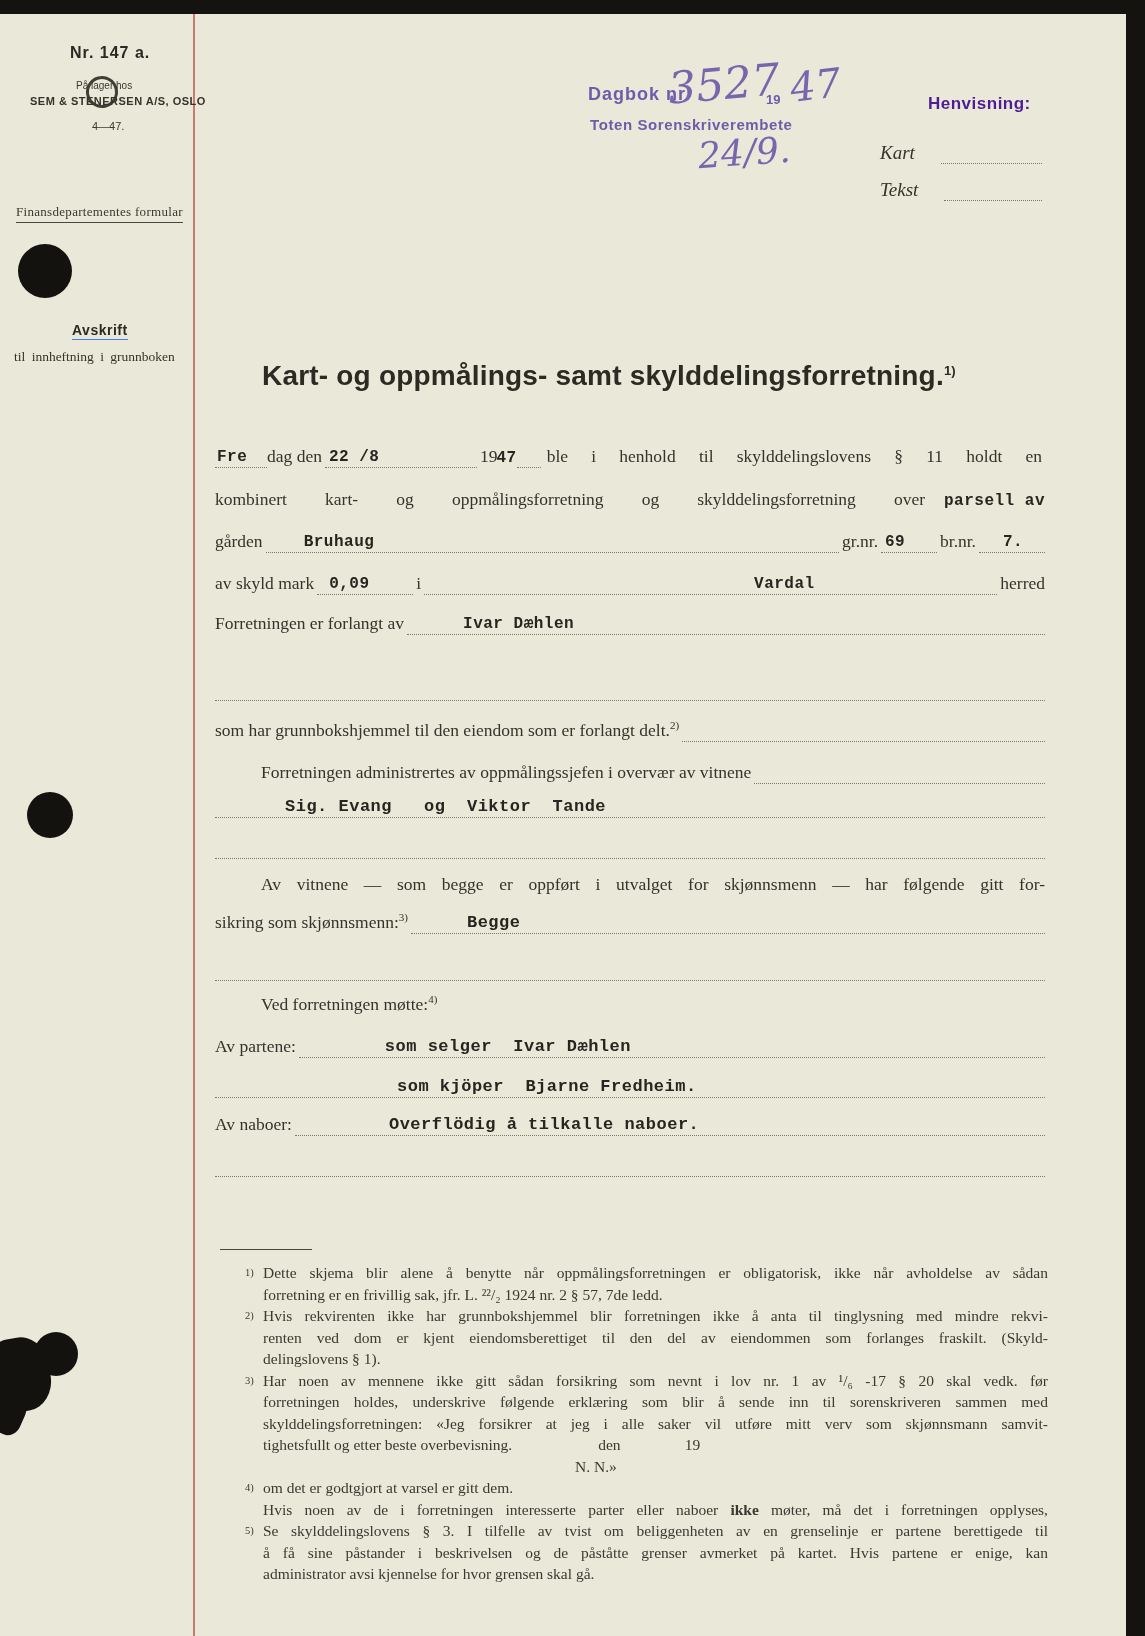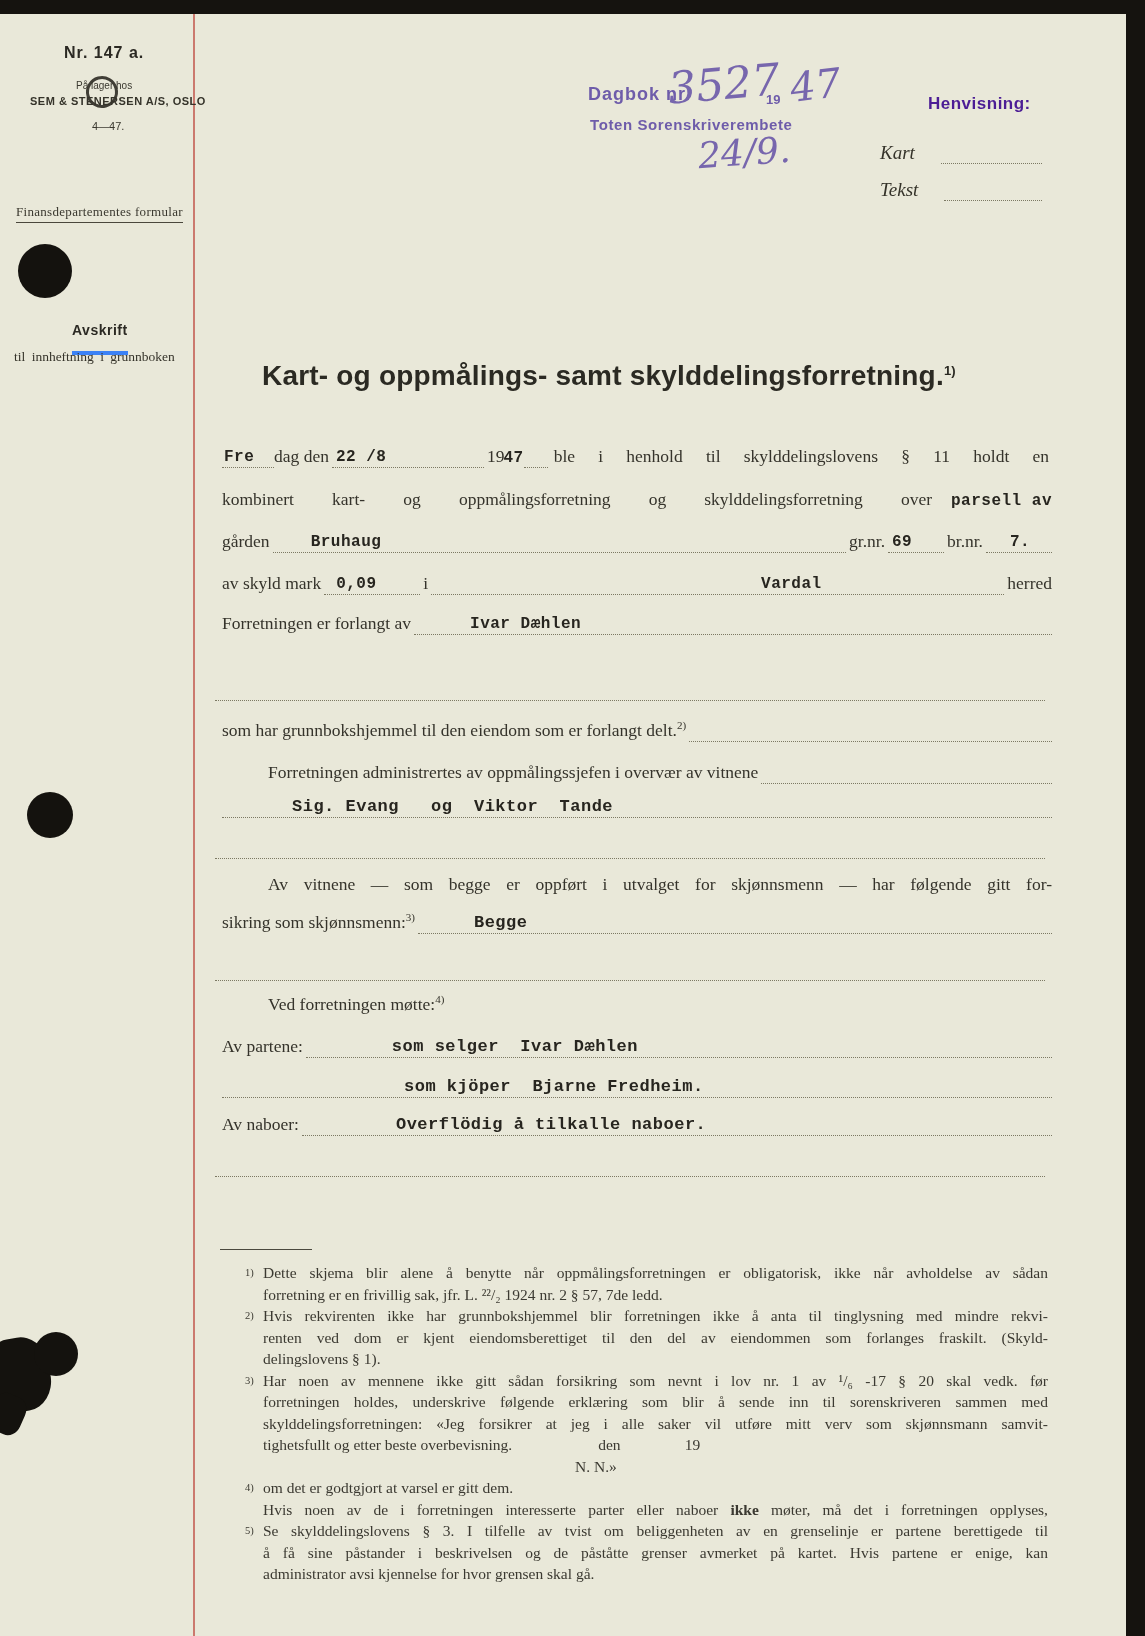--- a/index.html
+++ b/index.html
@@ -8,30 +8,30 @@
   .page{position:absolute;left:0;top:0;width:1145px;height:1636px;
         background:var(--paper,#e9e8d9);}
   .abs{position:absolute;}
   .sans{font-family:"Liberation Sans",sans-serif;}
   .serif{font-family:"Liberation Serif",serif;}
   .edge-top{position:absolute;left:0;top:0;width:1145px;height:14px;background:#15130f;z-index:9;}
   .edge-right{position:absolute;right:0;top:0;width:19px;height:1636px;background:#15130f;z-index:9;}
   .redline{position:absolute;left:193px;top:14px;width:2px;height:1622px;
            background:var(--margin_red,#c0544a);opacity:.75;}
   
-  .formno{left:64px;top:44px;font-weight:bold;font-size:16px;color:#2b2923;letter-spacing:1px;text-align:center;}
+  .formno{left:70px;top:44px;font-weight:bold;font-size:16px;color:#2b2923;letter-spacing:1px;text-align:center;}
   .printer1{left:76px;top:80px;font-size:10px;color:#3a382f;}
   .printer2{left:30px;top:95px;font-size:11px;font-weight:bold;color:#35332a;letter-spacing:.5px;}
   .printer3{left:92px;top:120px;font-size:11px;color:#3a382f;}
   .logo-ring{left:86px;top:76px;width:26px;height:26px;border:3px solid #2d2b24;border-radius:50%;
              transform:rotate(-15deg);opacity:.9;}
   .dept{left:16px;top:204px;font-size:13px;color:#3a382f;border-bottom:1px solid #4a473c;
         padding-bottom:2px;letter-spacing:.3px;}
   .avskrift{left:72px;top:322px;font-size:14px;font-weight:bold;color:#2b2923;
-            border-bottom:4px solid #3b82f6;padding-bottom:13px;letter-spacing:.5px;}
+            border-bottom:1px solid #3b82f6;padding-bottom:1px;letter-spacing:.5px;}
   .avsub{left:14px;top:349px;font-size:13.5px;color:#35332a;word-spacing:3px;}
   .hole{position:absolute;background:#14120e;border-radius:50%;}
   .blob{position:absolute;background:#14120e;}
   
   .stamp{color:var(--stamp_purple,#6e5caa);}
   .dagbok{left:588px;top:84px;font-weight:bold;font-size:18px;letter-spacing:1px;}
   .office{left:590px;top:116px;font-weight:bold;font-size:15px;letter-spacing:.6px;}
   .hand{font-family:"DejaVu Serif",serif;font-style:italic;color:#7766ad;}
   .hw-num{left:668px;top:58px;font-size:44px;transform:rotate(-5deg);}
   .hw-yr{left:790px;top:62px;font-size:40px;transform:rotate(-7deg);}
@@ -40,21 +40,21 @@
   
   .henv{left:928px;top:94px;font-weight:bold;font-size:17px;color:#4c1d95;letter-spacing:.5px;}
   .refrow{position:absolute;left:880px;width:162px;display:flex;align-items:flex-end;height:24px;
           font-size:19px;font-style:italic;color:#35332a;gap:20px;}
   .refrow .fill{margin-left:6px;}
   
   .title{left:262px;top:360px;font-family:"Liberation Sans",sans-serif;font-weight:bold;
          font-size:28px;color:#2b2a23;letter-spacing:.2px;}
   .title sup{font-size:13px;}
   
-  .frow{position:absolute;left:222px;width:830px;height:26px;display:flex;align-items:flex-end;
+  .frow{position:absolute;left:215px;width:830px;height:26px;display:flex;align-items:flex-end;
         font-size:17.5px;color:#35332b;}
   .lb{white-space:pre;padding:0 3px 1px 3px;}
   .fill{flex:1 1 auto;border-bottom:1.6px dotted #7c7963;display:flex;align-items:flex-end;min-width:0;}
   .rule{position:absolute;left:215px;width:830px;border-bottom:1.6px dotted #7c7963;}
   .typed{font-family:"Liberation Mono","DejaVu Sans Mono",monospace;font-weight:bold;
          font-size:16px;color:#27251f;white-space:pre;letter-spacing:.5px;padding-bottom:1px;}
   .jlast{flex:1 1 auto;text-align:justify;text-align-last:justify;padding:0 3px 1px 6px;min-width:0;}
   .ref{font-size:11px;line-height:1;}
   .supn{position:relative;top:-7px;font-size:14px;margin-left:4px;}
   .indent{padding-left:46px;}

